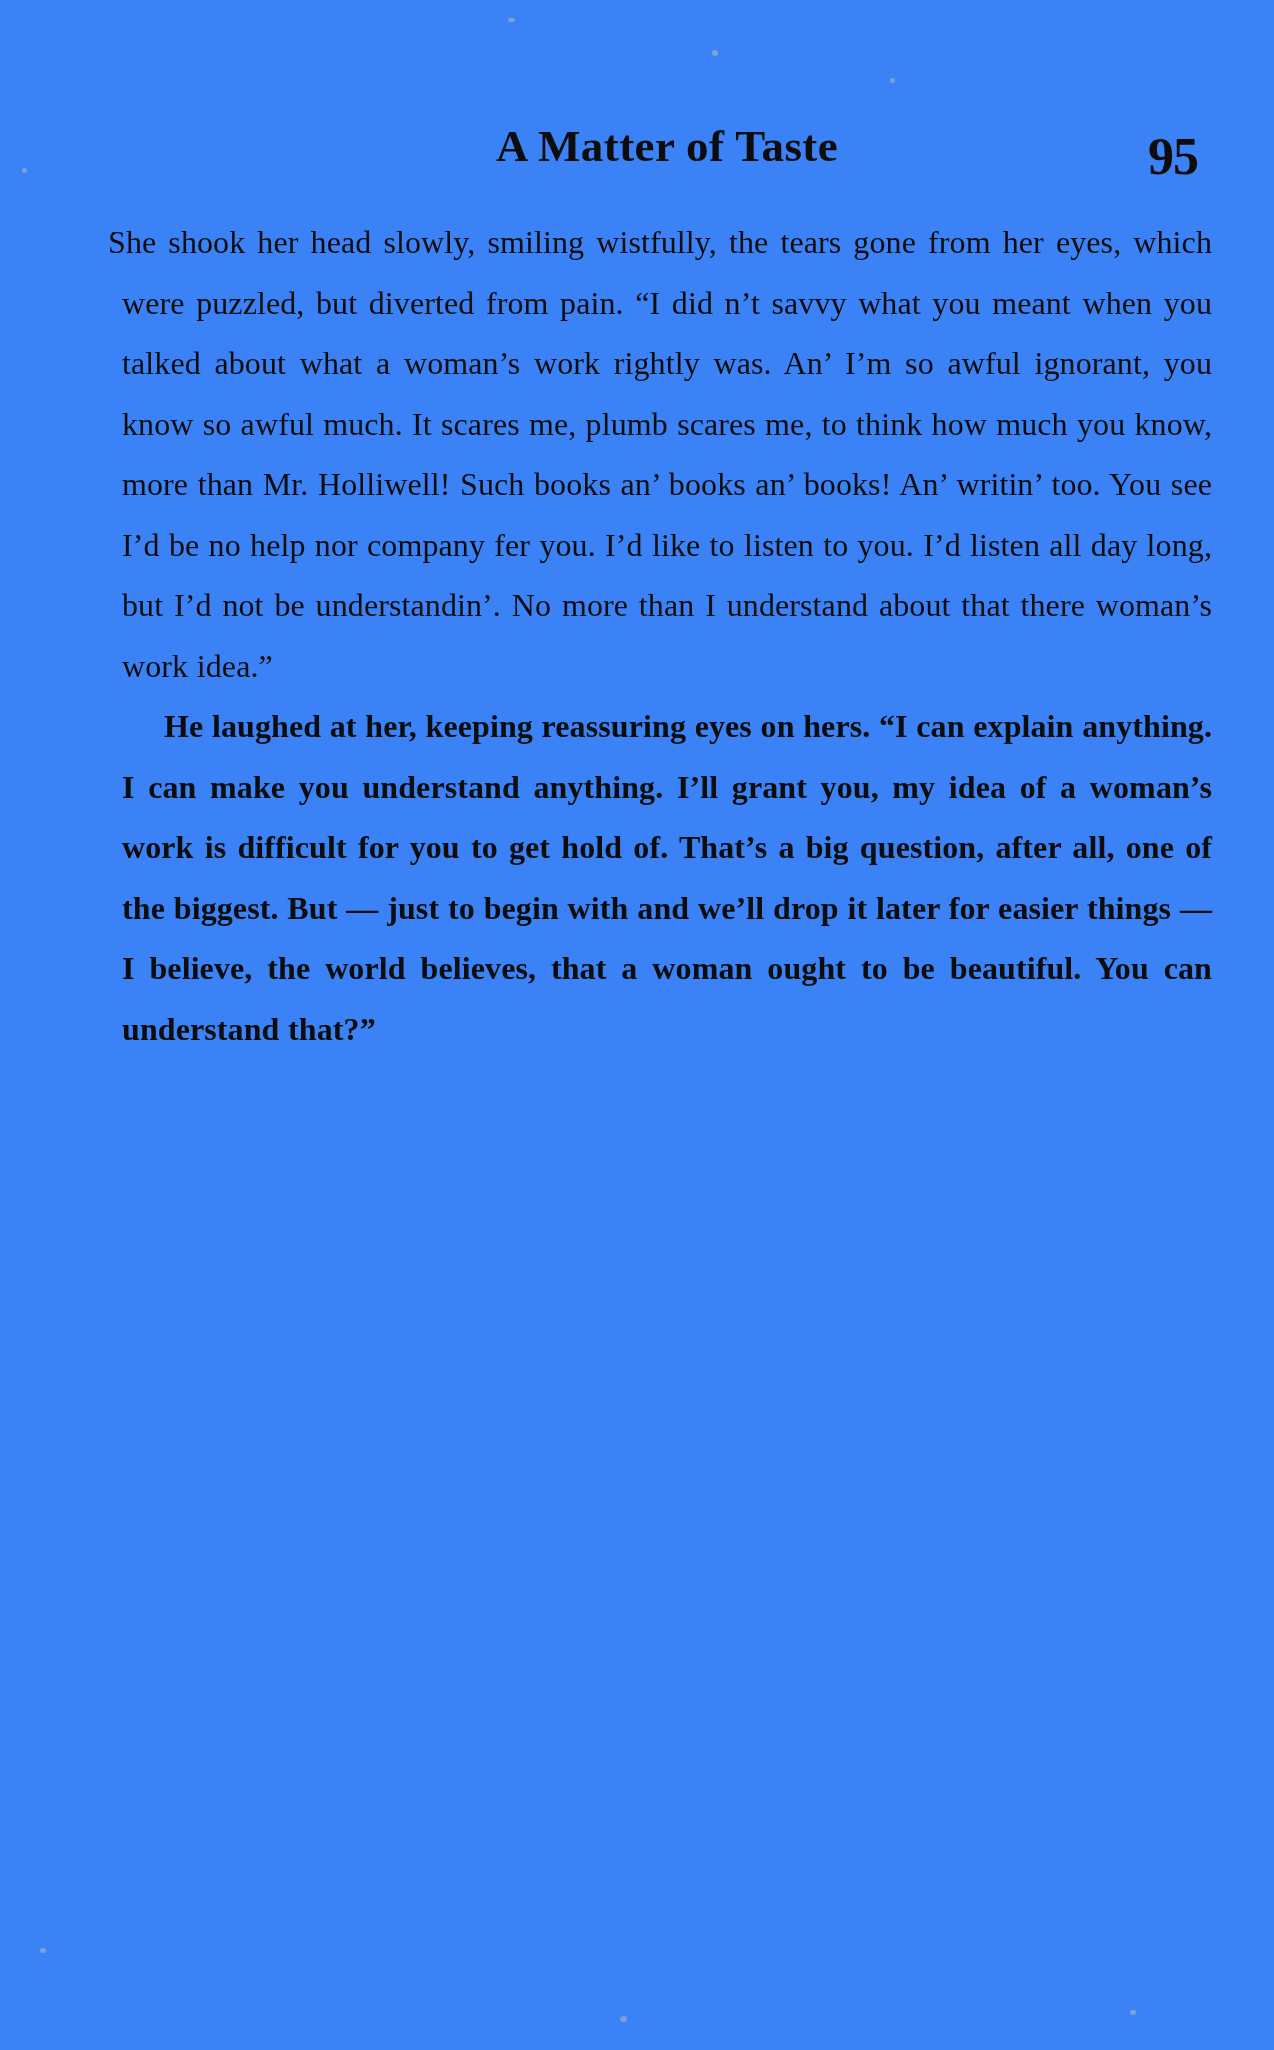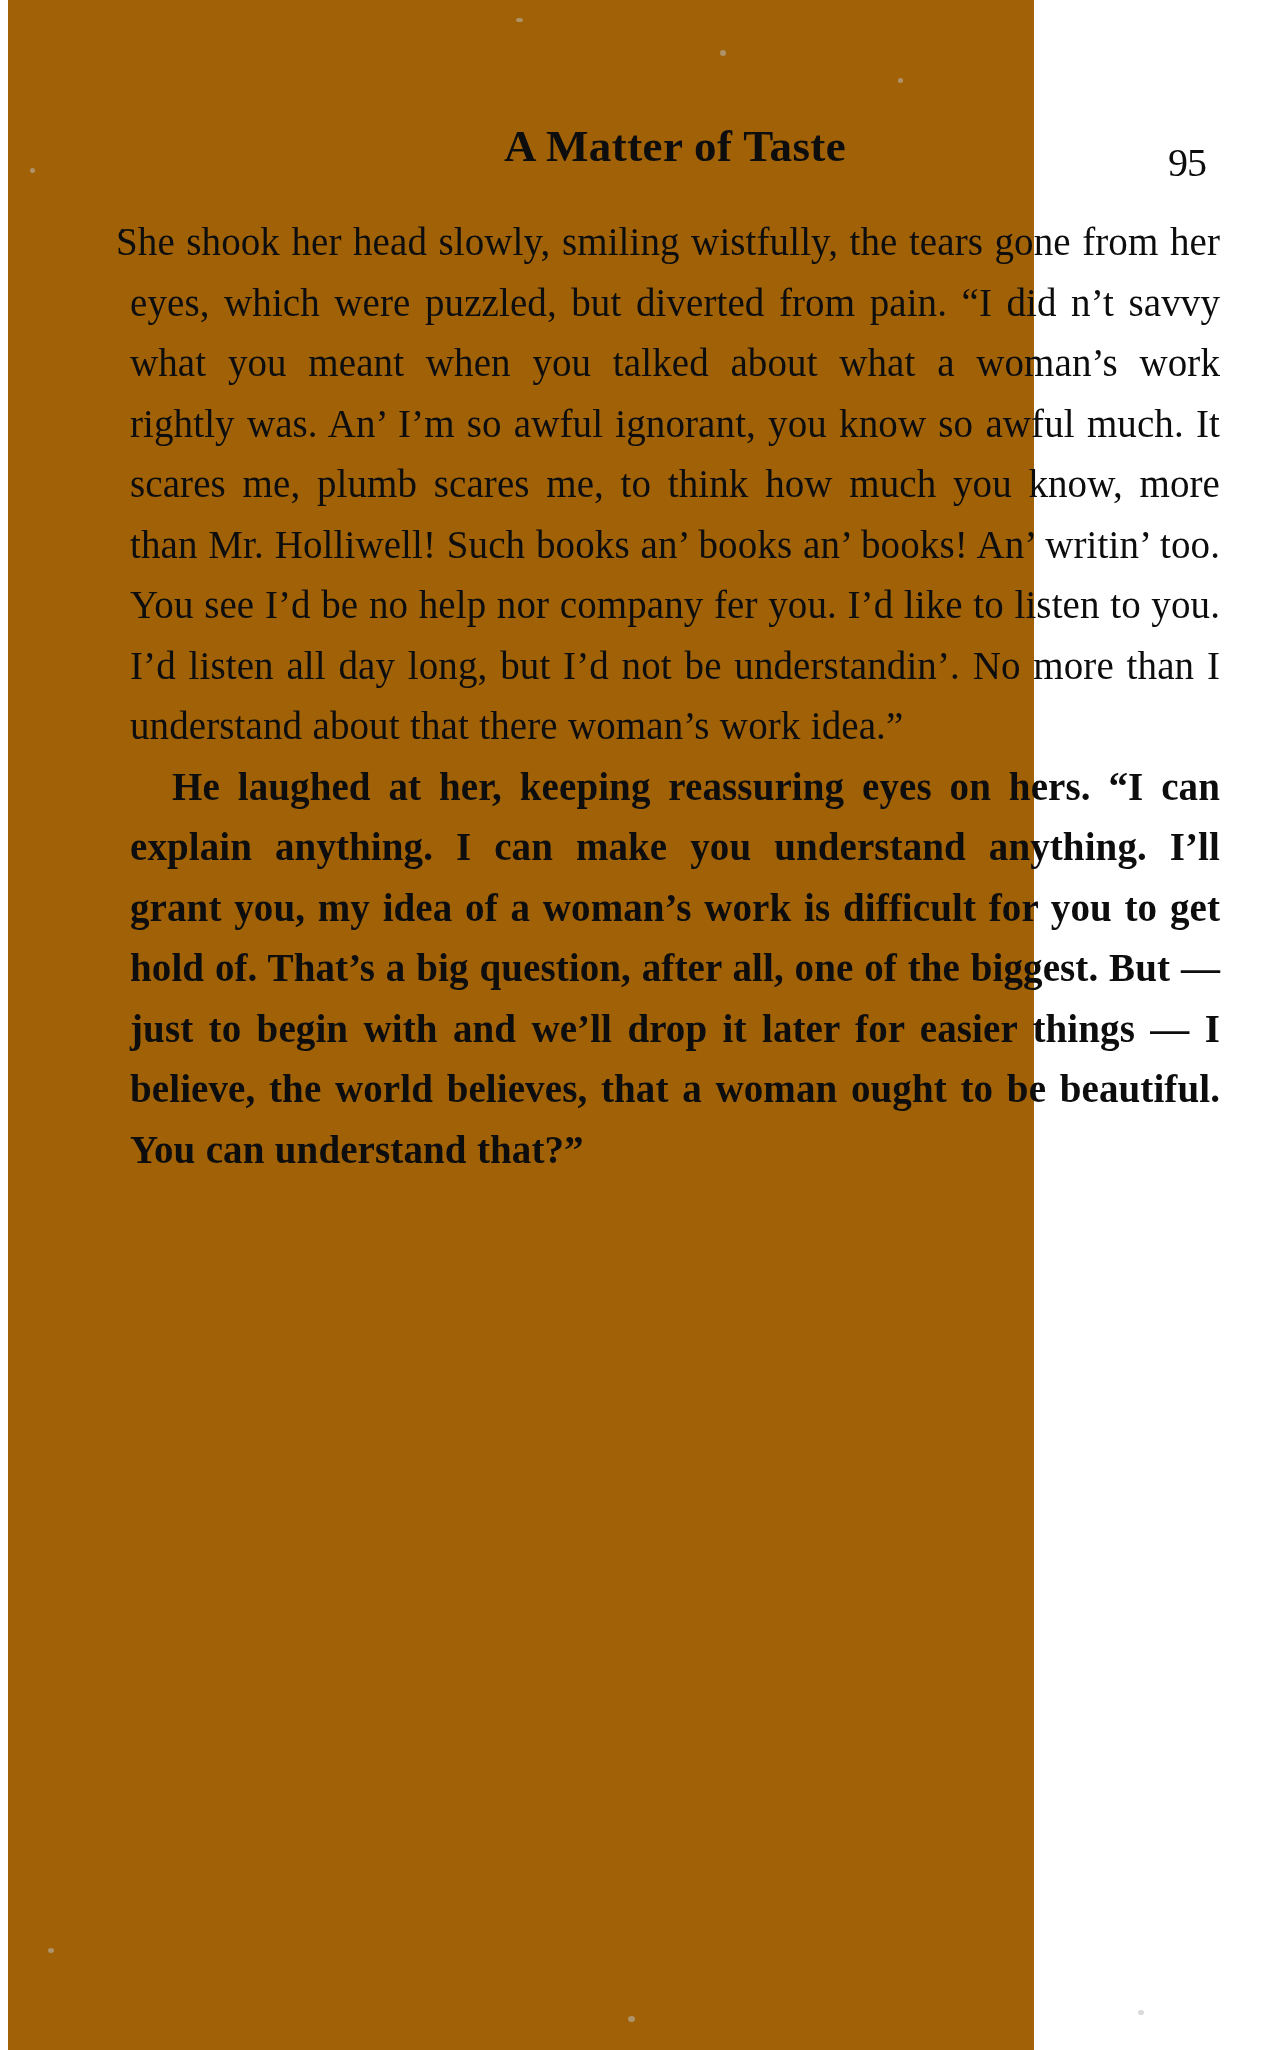--- a/index.html
+++ b/index.html
@@ -10,25 +10,25 @@
   body {
     width: 1274px;
     height: 2050px;
     font-family: "Liberation Serif", "DejaVu Serif", serif;
     color: #0d0d0d;
     position: relative;
     overflow: hidden;
   }
   .page {
     position: absolute;
-    left: 8px;
+    left: 0;
     top: 0;
-    width: 1026px;
+    width: 1274px;
     height: 2050px;
-    background: #a16207;
+    background: #3b82f6;
   }
   
   .speck {
     position: absolute;
     background: #b9b9b9;
     border-radius: 50%;
     opacity: .55;
   }
   .content {
     position: absolute;
@@ -47,27 +47,27 @@
   .running-title {
     font-size: 45px;
     font-weight: bold;
     letter-spacing: .4px;
     white-space: nowrap;
   }
   .page-number {
     position: absolute;
     right: 14px;
     bottom: 4px;
-    font-size: 40px;
-    font-weight: normal;
+    font-size: 52px;
+    font-weight: bold;
     letter-spacing: -1px;
   }
   .body-text p {
     margin: 0;
-    font-size: 39px;
+    font-size: 32px;
     line-height: 60.5px;
     text-align: justify;
     text-justify: inter-word;
     hyphens: none;
     letter-spacing: .1px;
     word-spacing: .5px;
   }
   .body-text p.indent {
     text-indent: 42px;
     font-weight: bold;

